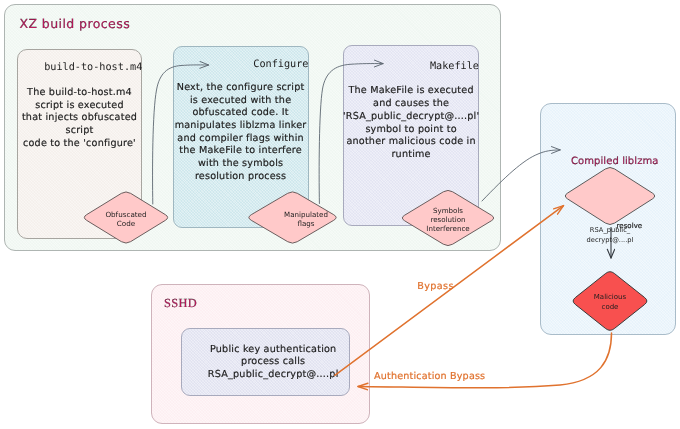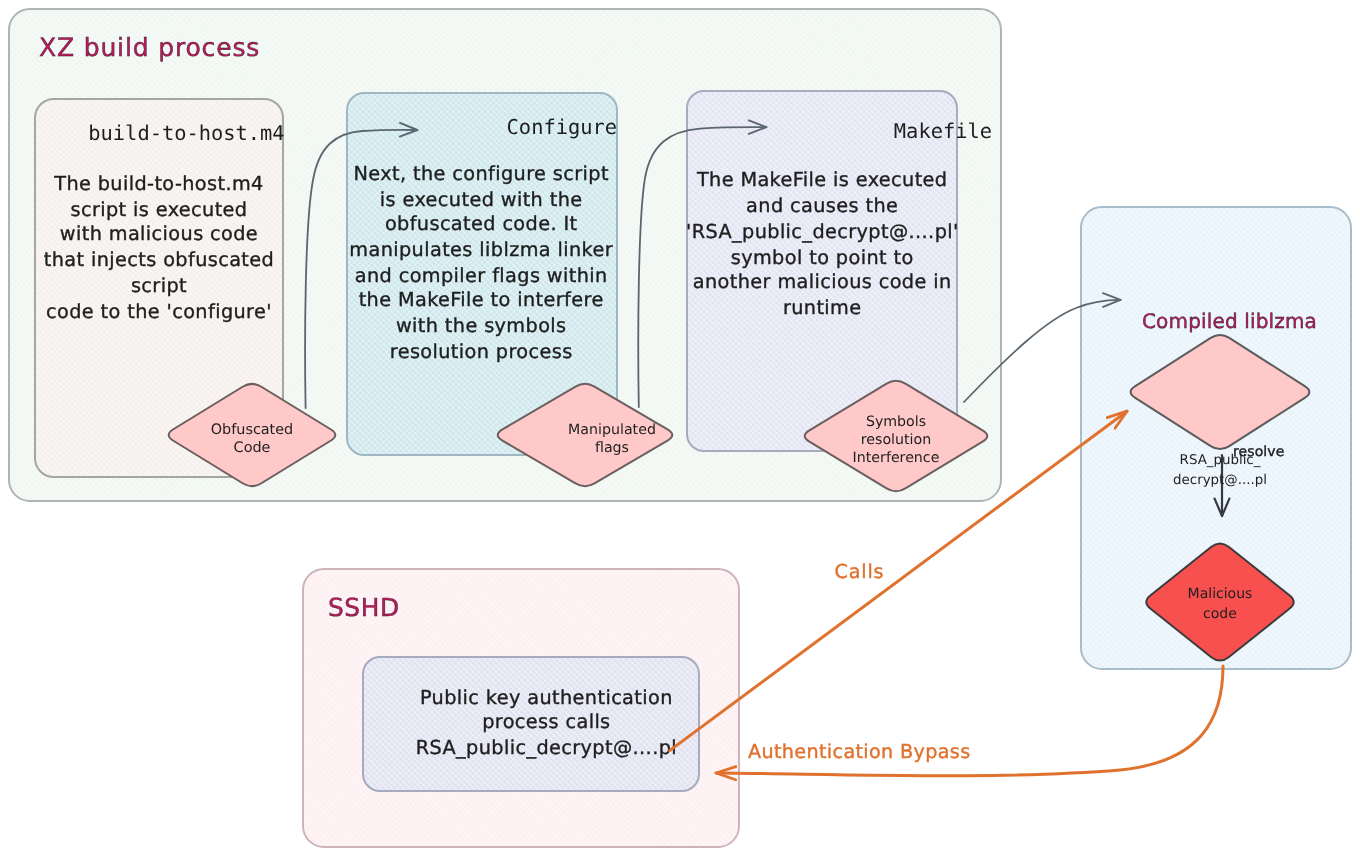--- a/index.html
+++ b/index.html
@@ -39,45 +39,44 @@
       </marker>
     </defs>
     <g id="edges-g"></g>
   </svg>
   <div id="content">
       <div class="box hatch" style="left: 3.5px; top: 3.5px; width: 497px; height: 247px; background-color: rgb(240, 247, 242); border-color: rgb(174, 181, 178); border-radius: 11px;"></div>
       <div class="title-hand" style="left: 19.5px; top: 15.5px; font-size: 12.5px; letter-spacing: 0.42px;">XZ build process</div>
       <div class="box hatch" style="left: 540.4px; top: 102.9px; width: 136px; height: 232.5px; background-color: rgb(232, 243, 251); border-color: rgb(169, 188, 201); border-radius: 11px;"></div>
       <div class="title-hand" style="left: 571px; top: 156px; font-size: 10px; letter-spacing: 0.08px;">Compiled liblzma</div>
       <div class="box hatch" style="left: 151.3px; top: 283.5px; width: 218.6px; height: 140.9px; background-color: rgb(253, 239, 242); border-color: rgb(207, 179, 187); border-radius: 11px;"></div>
-      <div class="title-hand" style="left: 164px; top: 296px; font-size: 12.4px; letter-spacing: 0.3px;">SSHD</div>
+      <div class="title-hand" style="left: 164px; top: 296px; font-size: 12.4px; letter-spacing: 0.3px; font-family: Liberation Serif, serif;">SSHD</div>
       <div class="box hatch" style="left: 16.5px; top: 49px; width: 125.8px; height: 189.8px; background-color: rgb(245, 240, 236); border-color: rgb(167, 165, 160); border-radius: 10px;"></div>
       <div class="node-title" style="left: 16.5px; width: 125.8px; top: 62px;">build-to-host.m4</div>
       <div class="hand" style="left: 16.5px; width: 125.8px; top: 87px;">
         <div>The build-to-host.m4</div>
         <div>script is executed</div>
-        <div>with malicious code</div>
         <div>that injects obfuscated</div>
         <div>script</div>
         <div>code to the 'configure'</div>
       </div>
       <div class="box hatch" style="left: 172.5px; top: 45.5px; width: 136px; height: 182.5px; background-color: rgb(207, 232, 237); border-color: rgb(159, 183, 192);"></div>
       <div class="node-title" style="left: 172.5px; width: 136px; top: 58.5px;">Configure</div>
       <div class="hand" style="left: 172.5px; width: 136px; top: 81.8px;">
         <div>Next, the configure script</div>
         <div>is executed with the</div>
         <div>obfuscated code. It</div>
         <div>manipulates liblzma linker</div>
         <div>and compiler flags within</div>
         <div>the MakeFile to interfere</div>
         <div>with the symbols</div>
         <div>resolution process</div>
       </div>
       <div class="box hatch" style="left: 343px; top: 44.5px; width: 136px; height: 181.5px; background-color: rgb(228, 229, 243); border-color: rgb(168, 170, 189);"></div>
-      <div class="node-title" style="left: 343px; width: 136px; top: 60.5px; padding-left: 17px;">Makefile</div>
+      <div class="node-title" style="left: 343px; width: 136px; top: 60.5px;">Makefile</div>
       <div class="hand" style="left: 343px; width: 136px; top: 85.4px;">
         <div>The MakeFile is executed</div>
         <div>and causes the</div>
         <div>'RSA_public_decrypt@....pl'</div>
         <div>symbol to point to</div>
         <div>another malicious code in</div>
         <div>runtime</div>
       </div>
       <div class="box hatch" style="left: 180.6px; top: 328px; width: 169.8px; height: 68.4px; background-color: rgb(226, 227, 241); border-color: rgb(168, 170, 189);"></div>
       <div class="hand" style="left: 180.6px; width: 185px; top: 343.7px;">
@@ -130,16 +129,16 @@
       </div>
       <div class="dlabel" style="font-size: 6.7px; line-height: 9.2px; left: 563px; width: 94px; top: 188.3px; margin-top: 38px;">
         <div>RSA_public_</div>
         <div>decrypt@....pl</div>
       </div>
       <div class="dlabel" style="font-size: 7px; line-height: 9.4px; left: 571px; width: 78px; top: 293.1px;">
         <div>Malicious</div>
         <div>code</div>
       </div>
       <div class="elabel" style="left: 616.5px; top: 222px; color: rgb(30, 30, 30); font-size: 7px; letter-spacing: 0.05px;">resolve</div>
-      <div class="elabel" style="left: 417.3px; top: 281px; color: rgb(224, 114, 46); font-size: 9.6px; letter-spacing: 0.4px;">Calls</div>
+      <div class="elabel" style="left: 417.3px; top: 281px; color: rgb(224, 114, 46); font-size: 9.6px; letter-spacing: 0.4px;">Bypass</div>
       <div class="elabel" style="left: 374px; top: 370.8px; color: rgb(224, 114, 46); font-size: 9.6px; letter-spacing: 0.17px;">Authentication Bypass</div>
     </div>
 </div>
 
 </body></html>

